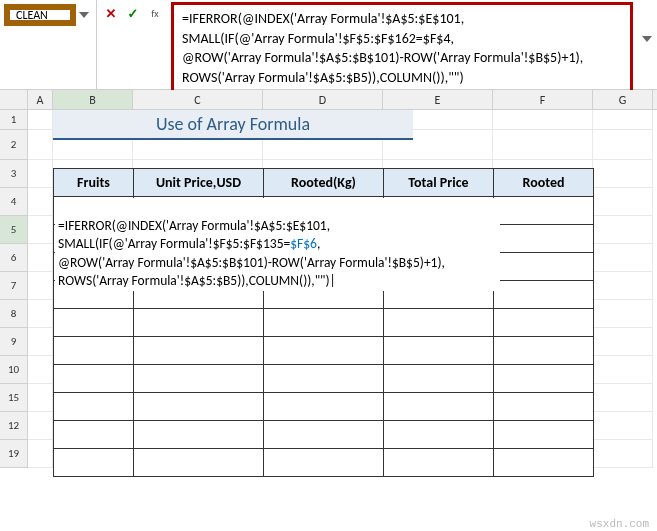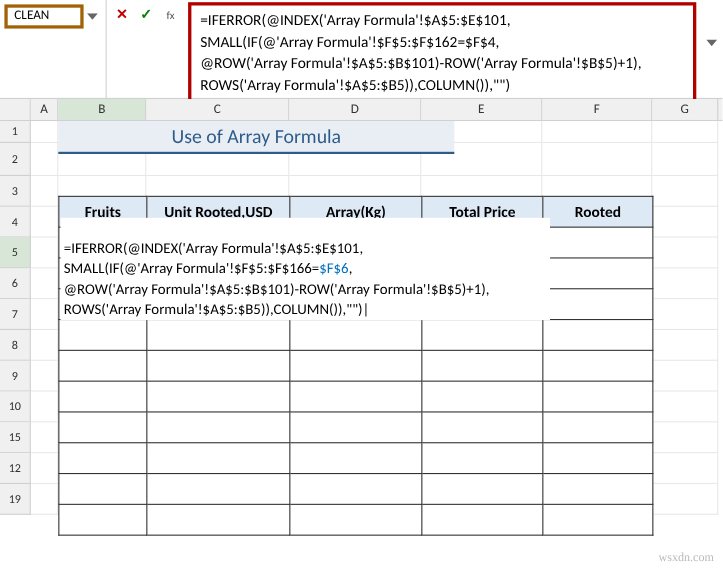--- a/index.html
+++ b/index.html
@@ -21,24 +21,24 @@
     }
     .name-box-wrap {
       display: flex;
       align-items: center;
       padding: 4px 4px 0 4px;
       height: 26px;
     }
     .name-box {
       width: 72px;
       height: 22px;
-      border: 3px solid #a16207;
+      border: 6px solid #a16207;
       background: #fff;
       display: flex;
-      align-items: flex-start;
+      align-items: center;
       padding: 0 6px;
       font-size: 12px;
     }
     .name-box-drop {
       width: 16px;
       height: 22px;
       display: flex;
       align-items: center;
       justify-content: center;
       color: #666;
@@ -189,25 +189,25 @@
       white-space: pre-wrap;
       z-index: 5;
     }
     .editing-overlay .ref-blue { color: #0070c0; }
     .rooted-sel {
       border: 2px solid #4a90d9;
       background: #eaf1fa;
     }
     .watermark {
       position: absolute;
-      bottom: 18px;
+      bottom: 1px;
       right: 8px;
       font-size: 11px;
       color: #bbb;
-      font-family: Liberation Serif, serif;
+      font-family: Liberation Mono, monospace;
     }
   </style>
 </head>
 <body>
 
 <div class="formula-bar-area">
   <div class="name-box-wrap">
     <div class="name-box">
       <span>CLEAN</span>
     </div>
@@ -378,34 +378,34 @@
         <div class="cell col-E"></div>
         <div class="cell col-F"></div>
         <div class="cell col-G"></div>
     </div>
   </div>
 
   <div class="title-cell" style="left:53px; top:20px; width:360px; height:30px;">
     <span>Use of Array Formula</span>
   </div>
 
-  <div class="table-wrap" style="left:53px; top:88px;">
+  <div class="table-wrap" style="left:53px; top:78px;">
     <table class="data-table">
       <colgroup>
         <col style="width:80px">
           <col style="width:130px">
           <col style="width:120px">
           <col style="width:110px">
           <col style="width:100px">
       </colgroup>
       <tbody>
           <tr>
         <th>Fruits</th>
-        <th>Unit Rooted,USD</th>
-        <th>Array(Kg)</th>
+        <th>Unit Price,USD</th>
+        <th>Rooted(Kg)</th>
         <th>Total Price</th>
         <th class="rooted-sel">Rooted</th>
       </tr>
       <tr>
             <td></td>
             <td></td>
             <td></td>
             <td></td>
             <td></td>
           </tr>
@@ -471,19 +471,19 @@
             <td></td>
             <td></td>
             <td></td>
           </tr>
     </tbody>
       </table>
   </div>
 
   <div class="editing-overlay" style="left:55px; top:108px; width:445px;">
 <span>=IFERROR(@INDEX('Array Formula'!$A$5:$E$101,</span>
-<span>SMALL(IF(@'Array Formula'!$F$5:$F$166=</span><span class="ref-blue">$F$6</span><span>,</span>
+<span>SMALL(IF(@'Array Formula'!$F$5:$F$135=</span><span class="ref-blue">$F$6</span><span>,</span>
 <span>@ROW('Array Formula'!$A$5:$B$101)-ROW('Array Formula'!$B$5)+1),</span>
 <span>ROWS('Array Formula'!$A$5:$B5)),COLUMN()),"")|</span></div>
 
 </div>
 
 <div class="watermark">wsxdn.com</div>
 
 </body></html>

